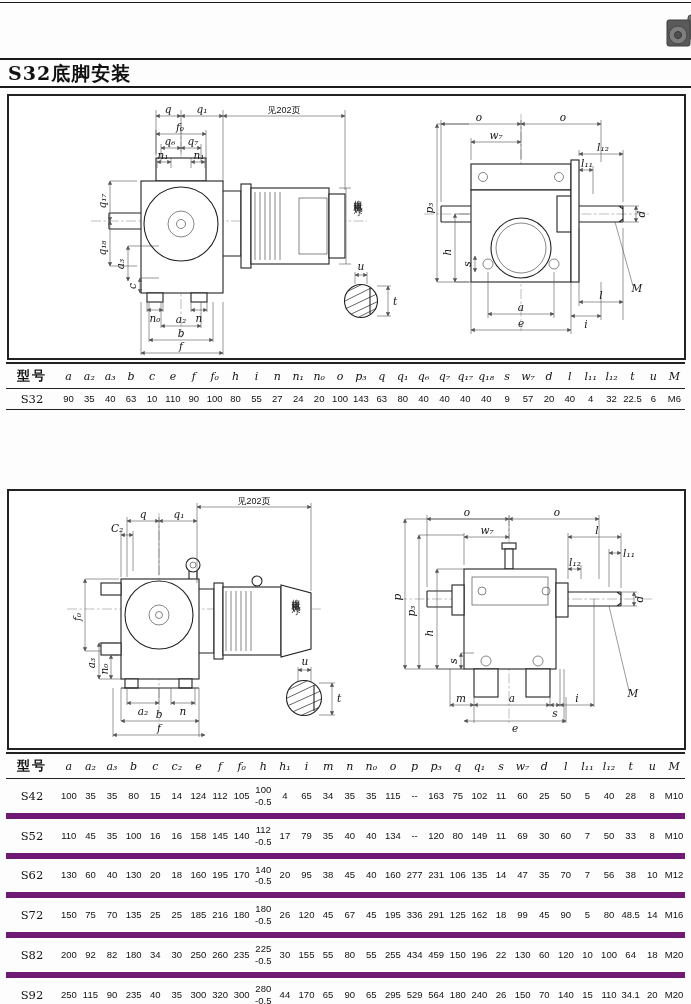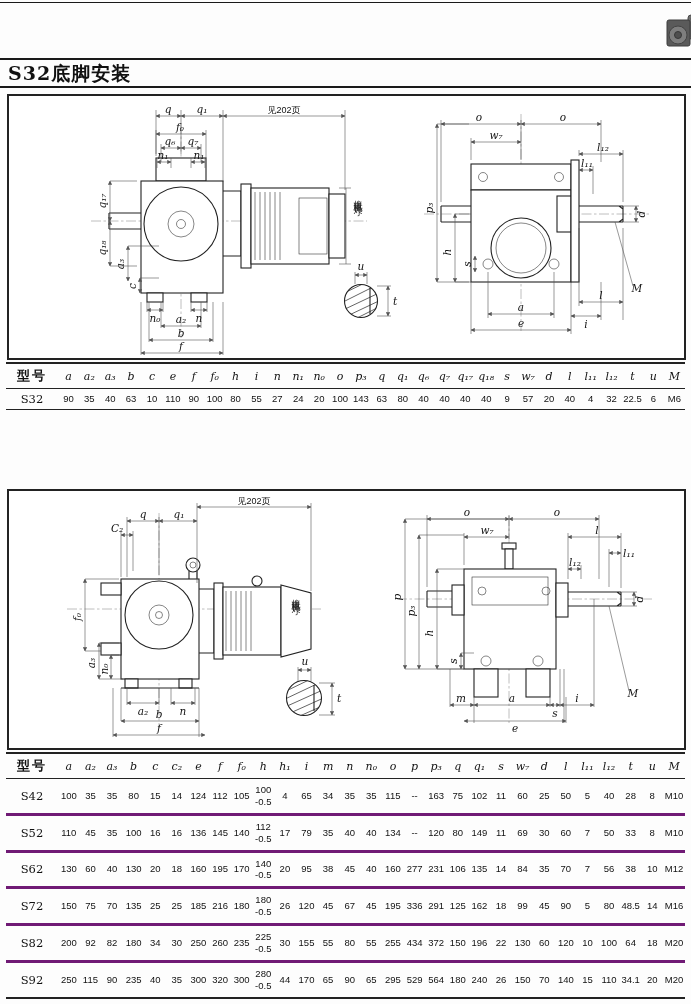--- a/index.html
+++ b/index.html
@@ -22,21 +22,21 @@
   .cn{font:9px "Liberation Sans","DejaVu Sans",sans-serif;fill:#111;text-anchor:middle;}
   
   .tblwrap{position:absolute;left:6px;width:679px;border-top:2px solid #222;border-bottom:2px solid #222;}
   .tblwrap.t1{border-bottom-width:1px;}
   table{width:100%;border-collapse:collapse;table-layout:fixed;}
   th,td{text-align:center;vertical-align:middle;padding:3px 0;overflow:visible;}
   col.modelcol{width:52px;}
   th{font:italic 11px "DejaVu Serif","Liberation Serif",serif;font-weight:normal;}
   th.model-h{font:bold 13px "Liberation Sans",sans-serif;font-style:normal;letter-spacing:2px;margin-top:28px;}
   thead tr{border-bottom:1.5px solid #222;}
-  tbody tr{border-bottom:3px solid #701a75;}
+  tbody tr{border-bottom:6px solid #701a75;}
   tbody tr:last-child{border-bottom:none;}
   td{font:9.5px/1.25 "Liberation Sans","DejaVu Sans",sans-serif;}
   td.model-c{font:11.5px "DejaVu Serif","Liberation Serif",serif;margin-top:44px;}
   .t2 td{padding:5px 0;}
 </style>
 </head>
 <body>
 
 <div id="page">
 
@@ -535,21 +535,21 @@
             <td>M10</td>
           </tr>
           <tr>
             <td class="model-c">S52</td>
             <td>110</td>
             <td>45</td>
             <td>35</td>
             <td>100</td>
             <td>16</td>
             <td>16</td>
-            <td>136</td>
+            <td>158</td>
             <td>145</td>
             <td>140</td>
             <td>112<br>-0.5</td>
             <td>17</td>
             <td>79</td>
             <td>35</td>
             <td>40</td>
             <td>40</td>
             <td>134</td>
             <td>--</td>
@@ -582,21 +582,21 @@
             <td>95</td>
             <td>38</td>
             <td>45</td>
             <td>40</td>
             <td>160</td>
             <td>277</td>
             <td>231</td>
             <td>106</td>
             <td>135</td>
             <td>14</td>
-            <td>84</td>
+            <td>47</td>
             <td>35</td>
             <td>70</td>
             <td>7</td>
             <td>56</td>
             <td>38</td>
             <td>10</td>
             <td>M12</td>
           </tr>
           <tr>
             <td class="model-c">S72</td>
@@ -642,21 +642,21 @@
             <td>260</td>
             <td>235</td>
             <td>225<br>-0.5</td>
             <td>30</td>
             <td>155</td>
             <td>55</td>
             <td>80</td>
             <td>55</td>
             <td>255</td>
             <td>434</td>
-            <td>372</td>
+            <td>459</td>
             <td>150</td>
             <td>196</td>
             <td>22</td>
             <td>130</td>
             <td>60</td>
             <td>120</td>
             <td>10</td>
             <td>100</td>
             <td>64</td>
             <td>18</td>

